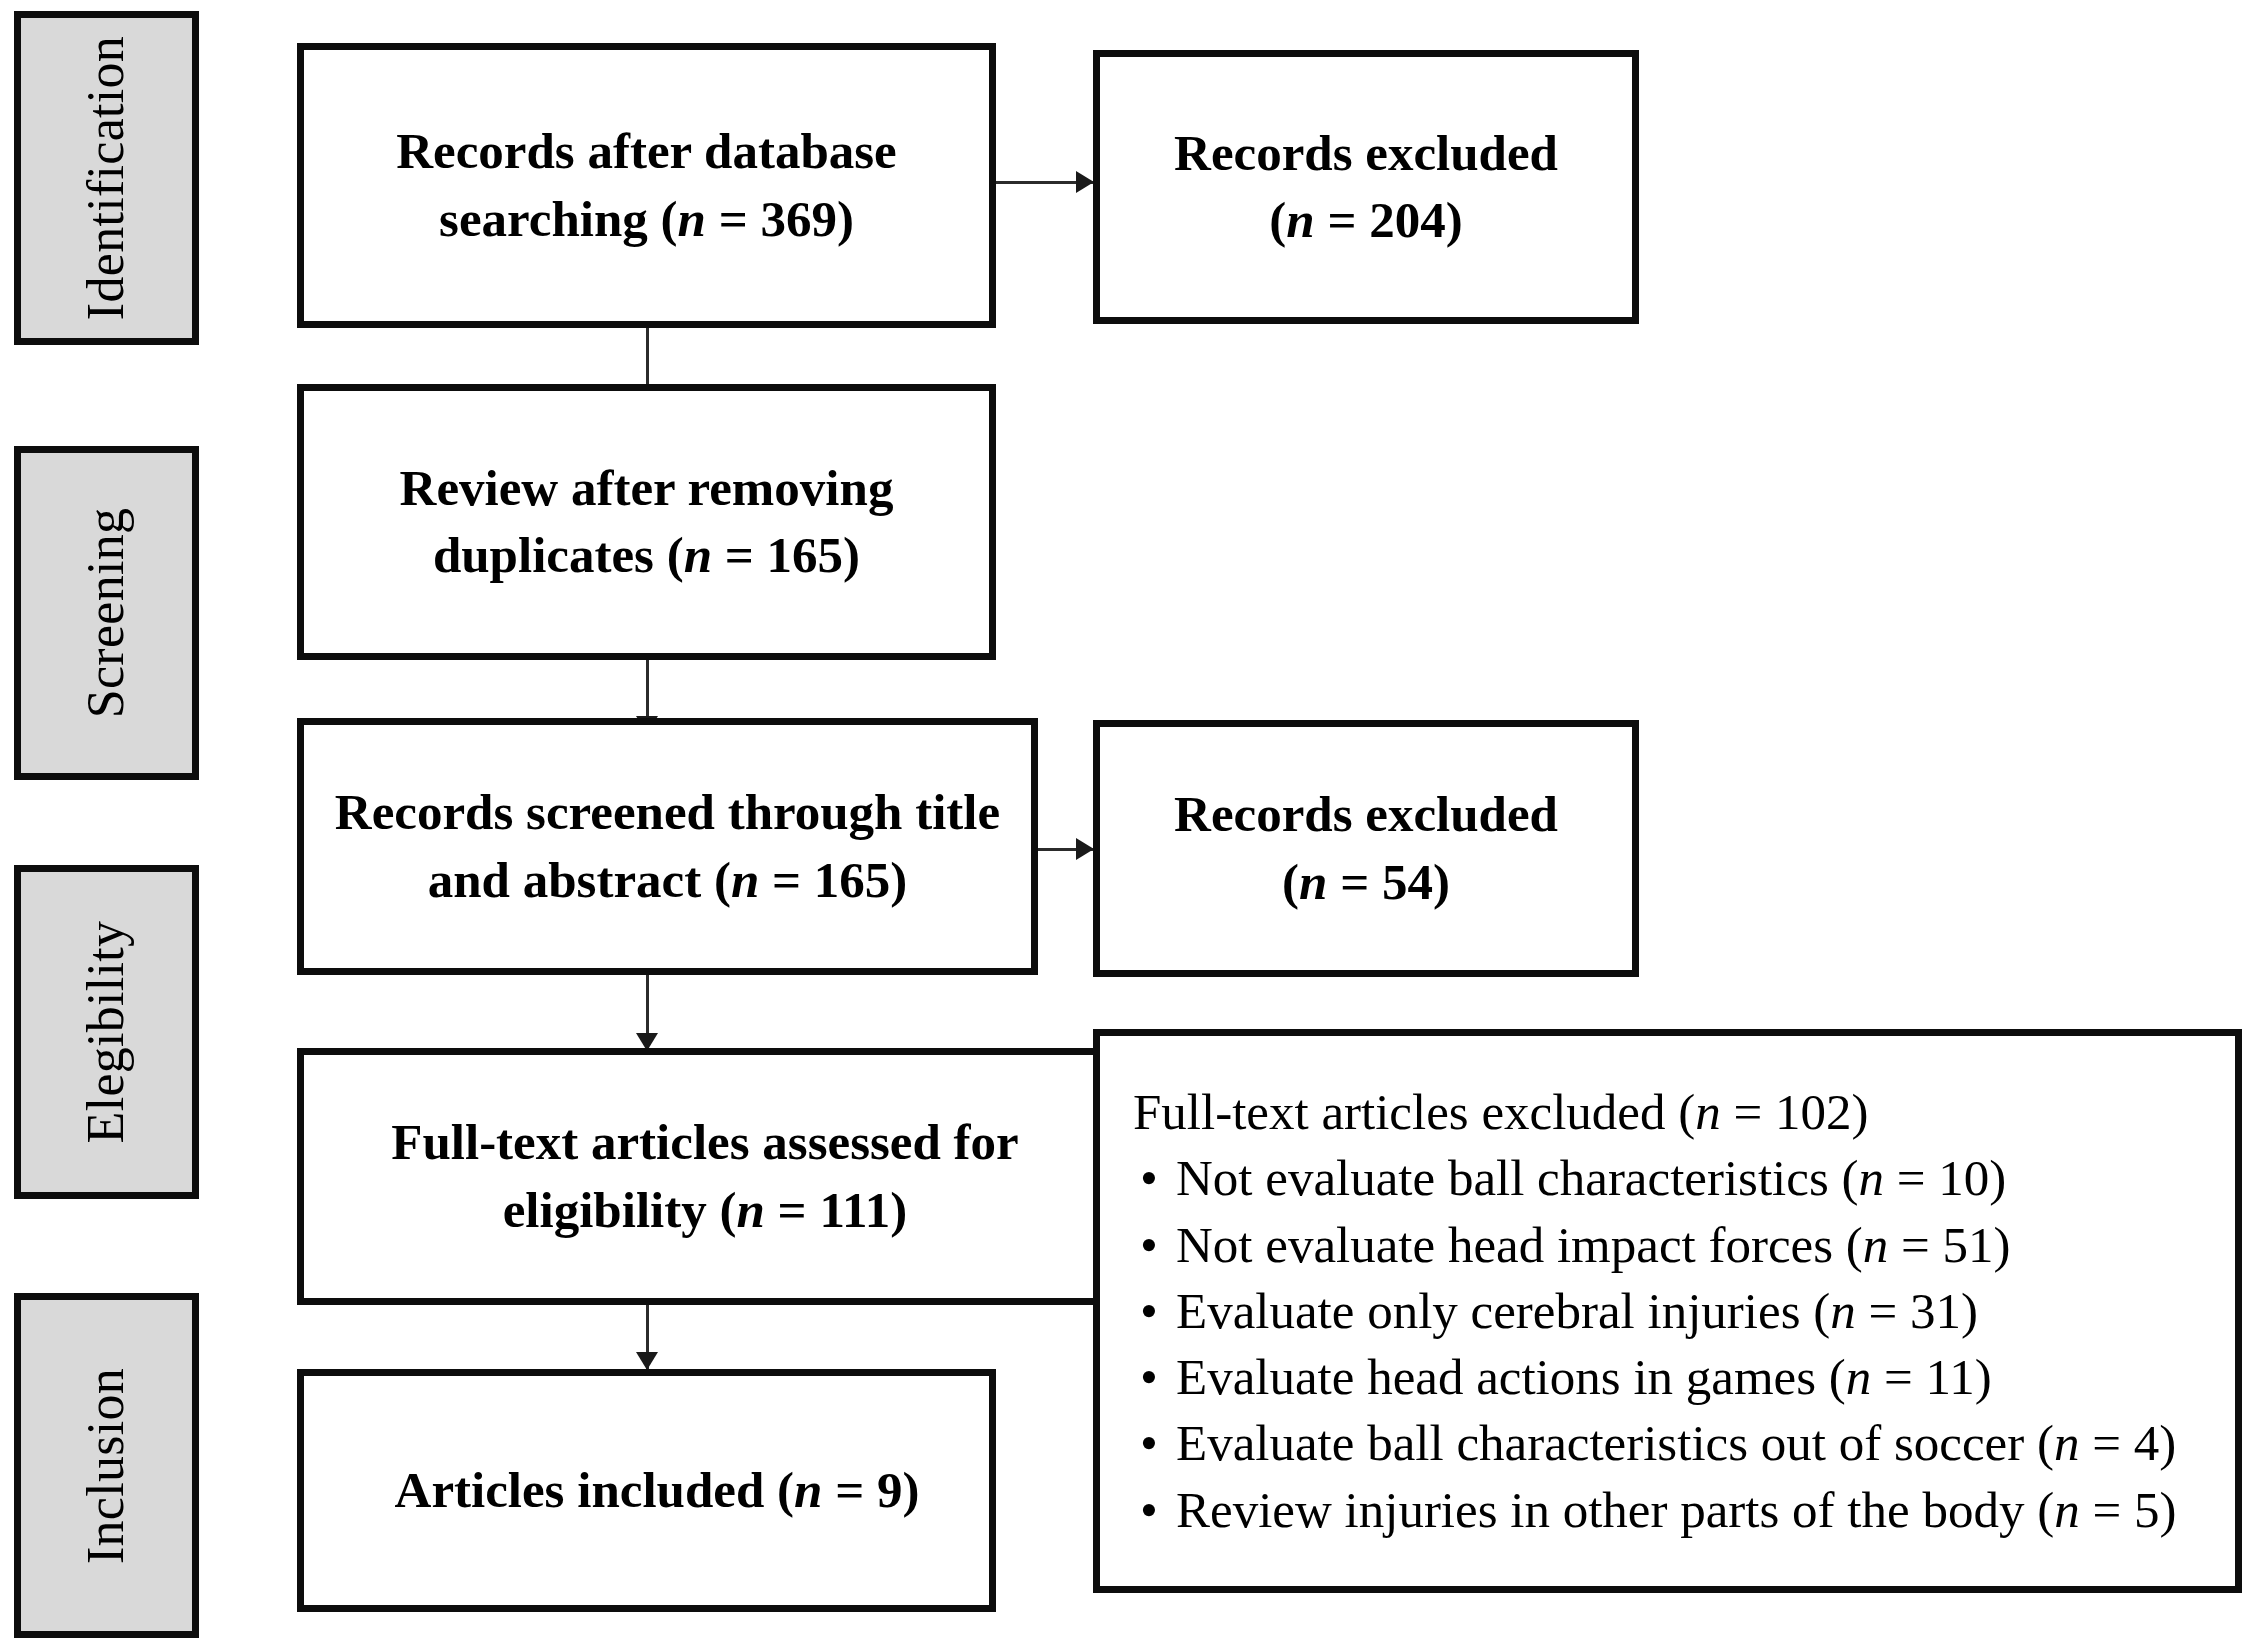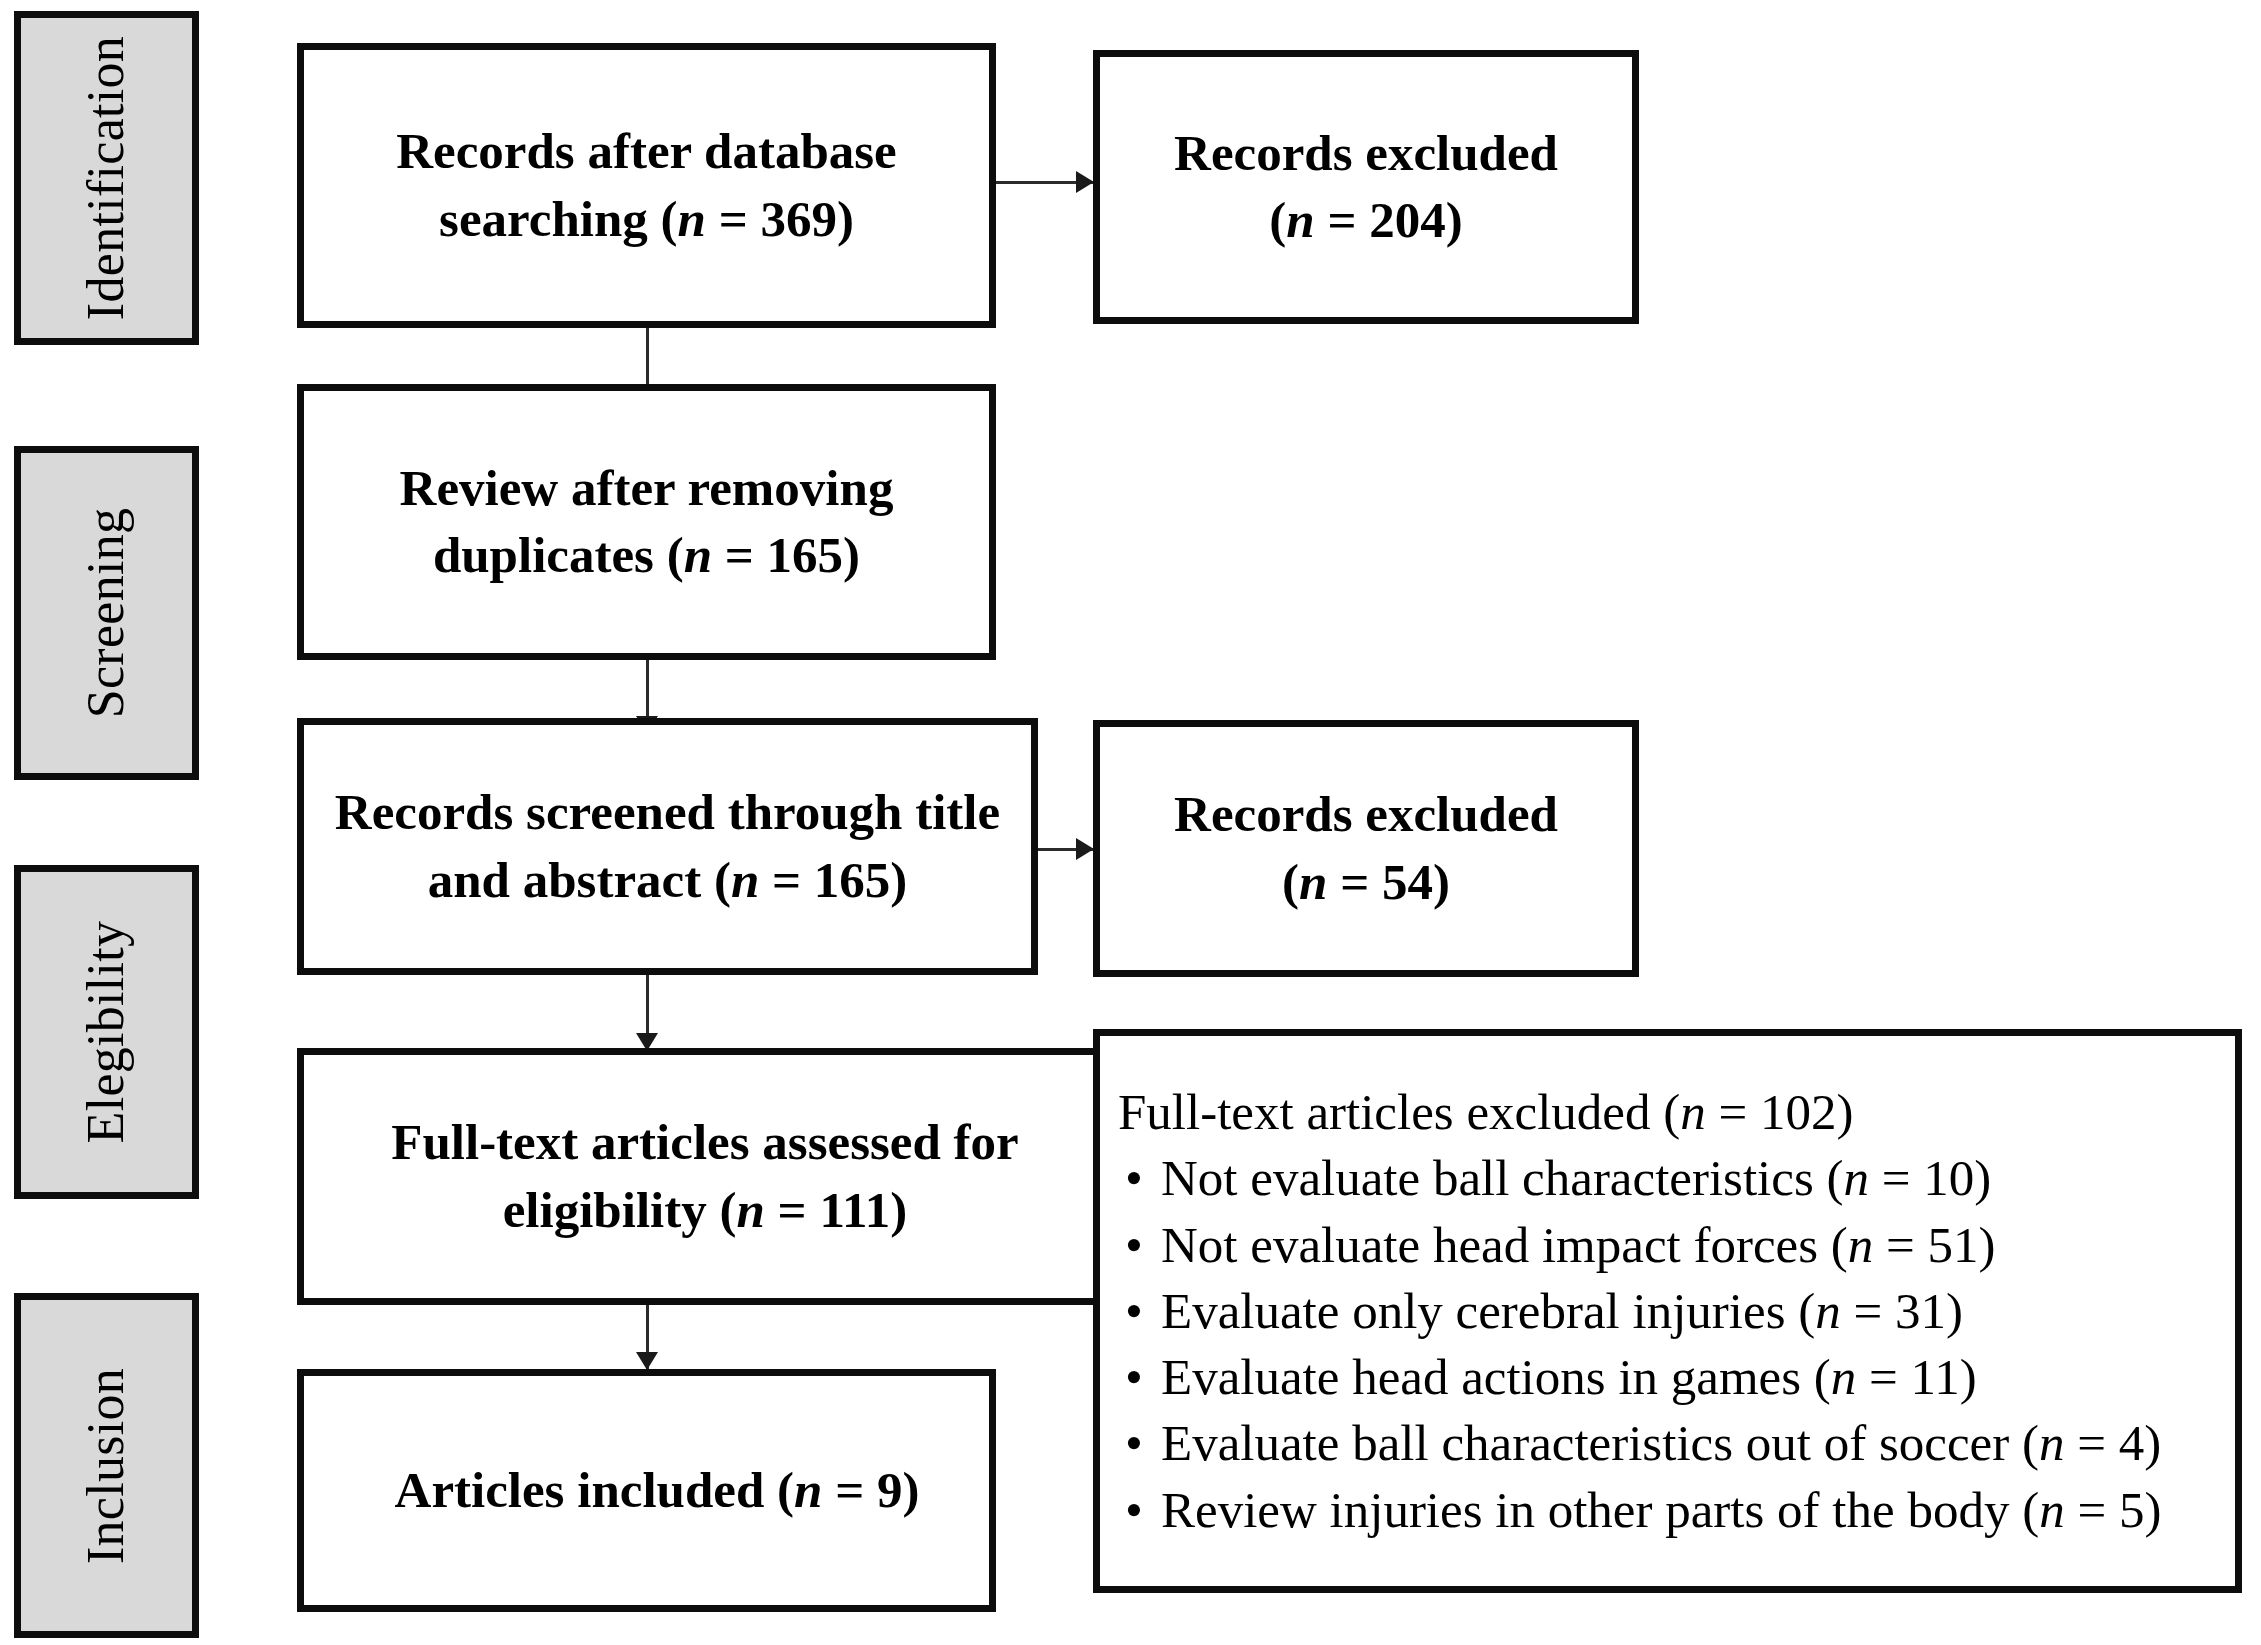--- a/index.html
+++ b/index.html
@@ -63,21 +63,21 @@
   
   .detail-box {
     position: absolute;
     background: #ffffff;
     border: 7.6px solid #0d0d0d;
     box-sizing: border-box;
     display: flex;
     flex-direction: column;
     justify-content: center;
     color: #000000;
-    padding: 0 15px 0 18px;
+    padding: 0 15px 0 33px;
   }
   .detail-head {
     font-size: 51px;
     line-height: 1.30;
     text-align: left;
   }
   .detail-list {
     list-style: none;
     margin: 0;
     padding: 0;

